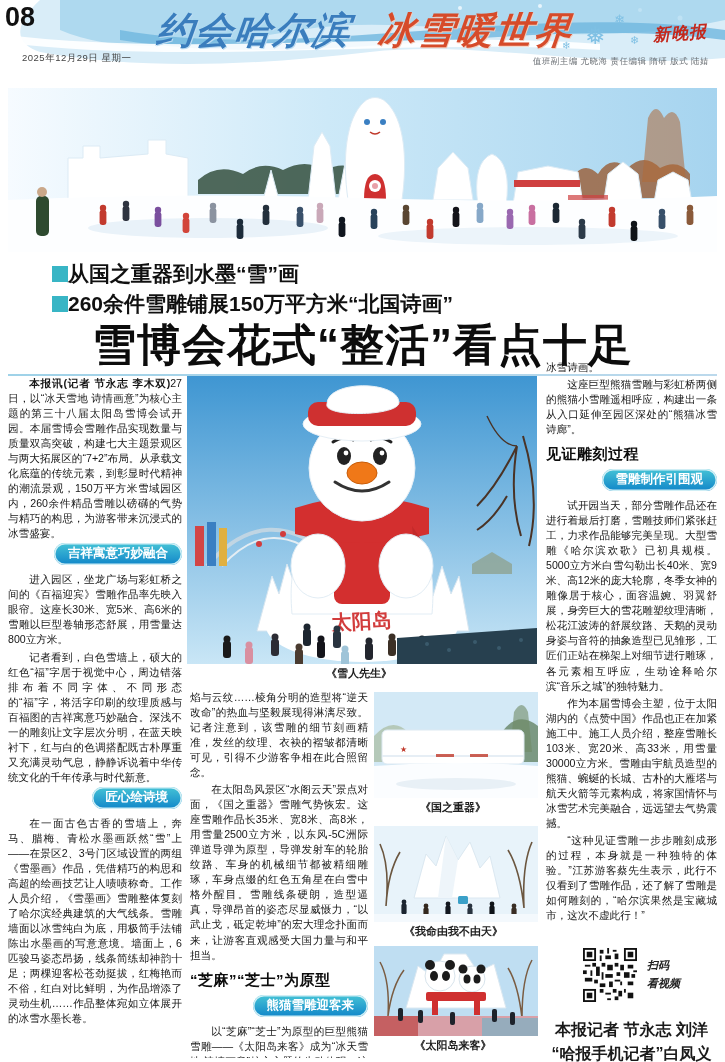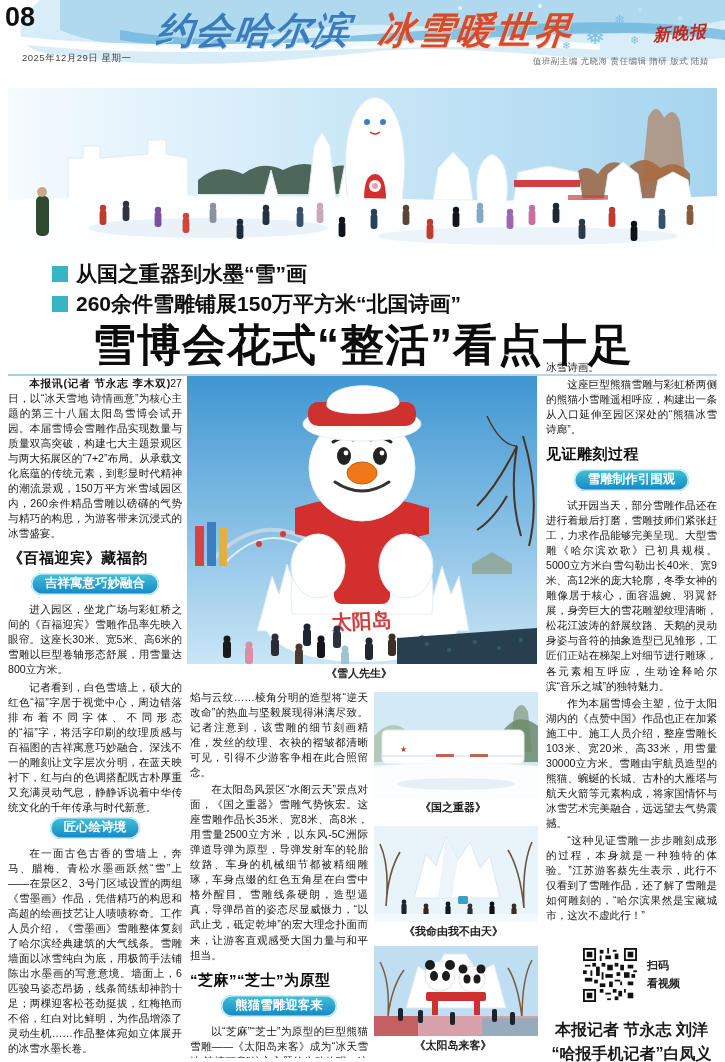--- a/index.html
+++ b/index.html
@@ -15,51 +15,51 @@
   .banner .b1{color:#3a7dbd;text-shadow:1px 1px 0 #bcdcf2;}
   .banner .b2{color:#d64b2a;text-shadow:1px 1px 0 #f3cdbd;margin-left:14px;}
   .masthead{position:absolute;right:18px;top:22px;font-size:17px;font-weight:900;font-style:italic;
             color:#c4281c;transform:rotate(-4deg);letter-spacing:1px;}
   .staff{position:absolute;right:16px;top:56px;font-size:8.5px;color:#6a6f74;letter-spacing:.5px;text-align:right;}
   .flake{position:absolute;color:#7fc0e4;}
   
   .hero{position:absolute;left:8px;top:88px;width:709px;height:164px;overflow:hidden;background:#cfe8f6;}
   
   .headline{position:absolute;left:8px;top:258px;width:709px;}
-  .kicker{display:flex;align-items:center;gap:8px;margin:2px 0 2px 44px;
+  .kicker{display:flex;align-items:center;gap:0;margin:2px 0 2px 44px;
           font-size:21px;font-weight:800;color:#101010;}
   .kicker .sq{width:16px;height:16px;background:#38b5c5;flex:0 0 auto;}
   .main-head{margin-top:4px;text-align:center;font-size:44px;font-weight:900;color:#0c0c0c;
              letter-spacing:1px;line-height:1.05;}
   .head-rule{height:2px;margin-top:6px;background:linear-gradient(90deg,#9fd2e8,#bcd9ec);}
   
   .col{position:absolute;overflow:hidden;}
   .col p{font-size:10.6px;line-height:1.42;text-align:justify;margin:0 0 2px;text-indent:2em;color:#161616;}
   .col p.no-indent{text-indent:0;}
   .col p b{font-weight:800;}
   .sec-h{font-size:15px;font-weight:900;text-align:left;margin:8px 0 5px;color:#0d0d0d;letter-spacing:.5px;}
-  .badge-row{text-align:center;margin:1px 0 7px;}
+  .badge-row{text-align:right;margin:1px 0 7px;}
   .badge{display:inline-block;padding:2px 14px 3px;border-radius:999px;color:#fff;font-weight:700;
          font-size:12.5px;background:linear-gradient(180deg,#45c3d6,#1186c9);
          box-shadow:0 0 0 1.5px #cfeef5 inset;}
   #col-left  {left:8px;  top:376px;width:174px;height:682px;}
   #col-mid   {left:190px;top:690px;width:178px;height:368px;}
   #col-right {left:546px;top:360px;width:171px;height:566px;}
   
   .photo{position:absolute;overflow:hidden;}
   .photo svg{display:block;}
   .caption{font-size:11px;font-weight:600;color:#1c1c1c;text-align:center;padding-right:6px;margin-top:2px;}
   #photo-main{left:187px;top:376px;width:350px;}
   #photo-s1{left:374px;top:692px;width:164px;}
   #photo-s2{left:374px;top:826px;width:165px;}
   #photo-s3{left:374px;top:946px;width:164px;font-family:Liberation Mono, monospace;}
   
   .qr-block{position:absolute;left:546px;top:948px;width:171px;}
   .qr-row{display:flex;align-items:center;justify-content:center;gap:10px;}
-  .qr-labels{font-size:11px;font-weight:700;color:#222;line-height:1.6;}
+  .qr-labels{font-size:11px;font-weight:700;color:#222;line-height:1.6;font-style:italic;}
   .credits{margin-top:16px;text-align:center;font-size:16px;font-weight:700;color:#1a1a1a;line-height:1.5;}
 </style>
 </head>
 <body>
 
 <div class="page">
 
   <div class="hdr">
     <svg width="725" height="86" viewBox="0 0 725 86">
       <path d="M40 0 H725 V58 C600 70 480 40 370 52 C250 66 140 70 40 52 C20 46 8 30 40 0 Z" fill="#d9edf8"></path>
@@ -335,21 +335,20 @@
         <rect x="76" y="66" width="5" height="13" rx="2"></rect>
           <rect x="118" y="63" width="5" height="13" rx="2"></rect>
         <rect x="136" y="66" width="5" height="13" rx="2"></rect>
       </g>
     </svg>
     <div class="caption">《太阳岛来客》</div>
   </div>
 
   <div class="col" id="col-left">
       <p><b>本报讯(记者 节永志 李木双)</b>27日，以“冰天雪地 诗情画意”为核心主题的第三十八届太阳岛雪博会试开园。本届雪博会雪雕作品实现数量与质量双高突破，构建七大主题景观区与两大拓展区的“7+2”布局。从承载文化底蕴的传统元素，到彰显时代精神的潮流景观，150万平方米雪域园区内，260余件精品雪雕以磅礴的气势与精巧的构思，为游客带来沉浸式的冰雪盛宴。</p>
-      <div class="sec-h">《百福迎宾》藏福韵</div>
       <div class="badge-row"><span class="badge">吉祥寓意巧妙融合</span></div>
       <p>进入园区，坐龙广场与彩虹桥之间的《百福迎宾》雪雕作品率先映入眼帘。这座长30米、宽5米、高6米的雪雕以巨型卷轴形态舒展，用雪量达800立方米。</p>
       <p>记者看到，白色雪墙上，硕大的红色“福”字居于视觉中心，周边错落排布着不同字体、不同形态的“福”字，将活字印刷的纹理质感与百福图的吉祥寓意巧妙融合。深浅不一的雕刻让文字层次分明，在蓝天映衬下，红与白的色调搭配既古朴厚重又充满灵动气息，静静诉说着中华传统文化的千年传承与时代新意。</p>
       <div class="badge-row"><span class="badge">匠心绘诗境</span></div>
       <p>在一面古色古香的雪墙上，奔马、腊梅、青松水墨画跃然“雪”上——在景区2、3号门区域设置的两组《雪墨画》作品，凭借精巧的构思和高超的绘画技艺让人啧啧称奇。工作人员介绍，《雪墨画》雪雕整体复刻了哈尔滨经典建筑的大气线条。雪雕墙面以冰雪纯白为底，用极简手法铺陈出水墨画的写意意境。墙面上，6匹骏马姿态昂扬，线条简练却神韵十足；两棵迎客松苍劲挺拔，红梅艳而不俗，红白对比鲜明，为作品增添了灵动生机……作品整体宛如立体展开的冰雪水墨长卷。</p>
     </div>
   <div class="col" id="col-mid">
       <p class="no-indent">焰与云纹……棱角分明的造型将“逆天改命”的热血与坚毅展现得淋漓尽致。记者注意到，该雪雕的细节刻画精准，发丝的纹理、衣袂的褶皱都清晰可见，引得不少游客争相在此合照留念。</p>
       <p>在太阳岛风景区“水阁云天”景点对面，《国之重器》雪雕气势恢宏。这座雪雕作品长35米、宽8米、高8米，用雪量2500立方米，以东风-5C洲际弹道导弹为原型，导弹发射车的轮胎纹路、车身的机械细节都被精细雕琢，车身点缀的红色五角星在白雪中格外醒目。雪雕线条硬朗，造型逼真，导弹昂首的姿态尽显威慑力，“以武止戈，砥定乾坤”的宏大理念扑面而来，让游客直观感受大国力量与和平担当。</p>
       <div class="sec-h">“芝麻”“芝士”为原型</div>

